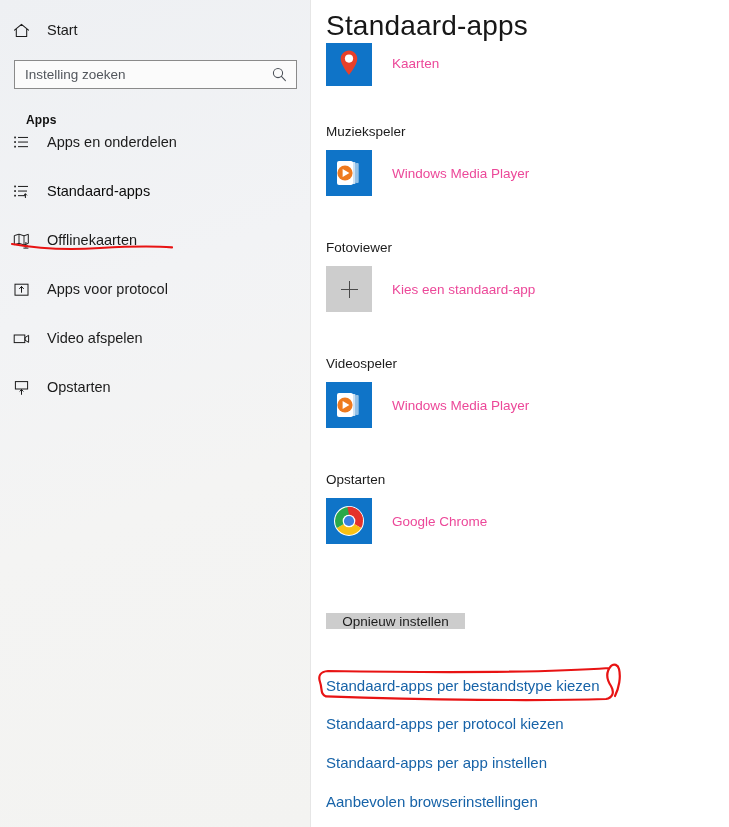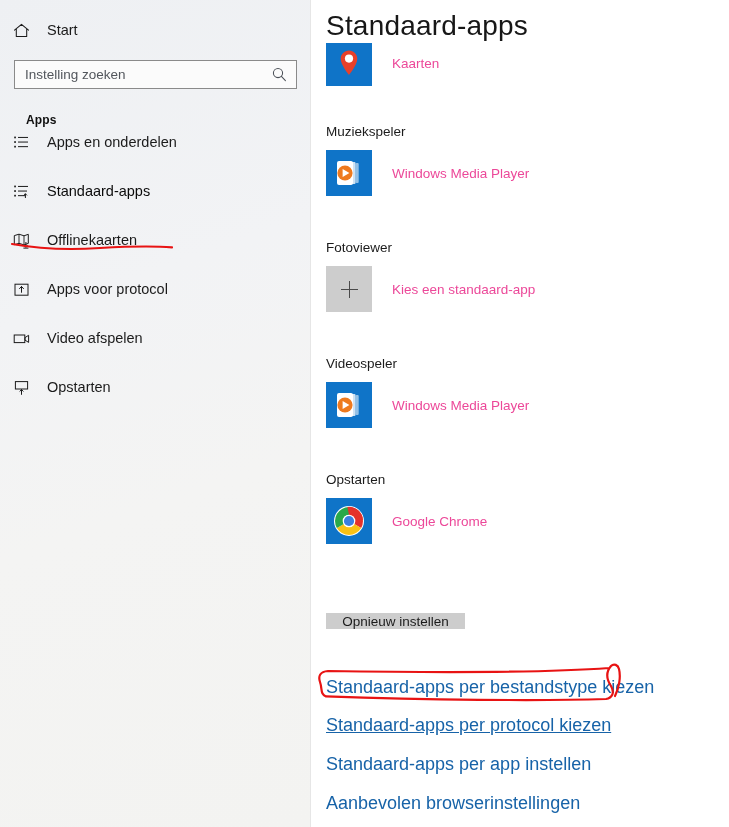--- a/index.html
+++ b/index.html
@@ -202,21 +202,21 @@
     font-size: 13.5px;
     color: #1b1b1b;
     padding: 0 15px;
     text-align: center;
     cursor: default;
   }
 
   .link {
     position: absolute;
     left: 15px;
-    font-size: 18px;
+    font-size: 15px;
     color: #1763a8;
     text-decoration: none;
     white-space: nowrap;
     cursor: pointer;
   }
 
   
   .annotation {
     position: absolute;
     pointer-events: none;
@@ -409,21 +409,21 @@
               </g>
             </svg>
           </span>
           <span class="app-name">Google Chrome</span>
         </div>
       </div>
 
       <button class="reset-button" style="top:613px;">Opnieuw instellen</button>
 
       <a class="link" style="top:677px;">Standaard-apps per bestandstype kiezen</a>
-      <a class="link" style="top:715px;text-decoration:underline;">Standaard-apps per protocol kiezen</a>
+      <a class="link" style="top:715px;">Standaard-apps per protocol kiezen</a>
       <a class="link" style="top:754px;">Standaard-apps per app instellen</a>
       <a class="link" style="top:793px;">Aanbevolen browserinstellingen</a>
 
       <svg class="annotation" style="left:-5px; top:660px;" width="330" height="52" viewBox="0 0 330 52">
         <path d="M303 8 C 250 12, 150 13, 22 11 C 14 11.6, 12 16, 14 22
                  C 16.5 29, 14 34, 20 36.4 C 120 40, 235 41, 300 39
                  C 306 38, 309 33, 305 26 C 301 20, 299 13, 305 6
                  C 308 3, 312 5, 313 9 C 315 17, 313 28, 309 36" fill="none" stroke="#e81313" stroke-width="2.2" stroke-linecap="round" stroke-linejoin="round"></path>
       </svg>
 

